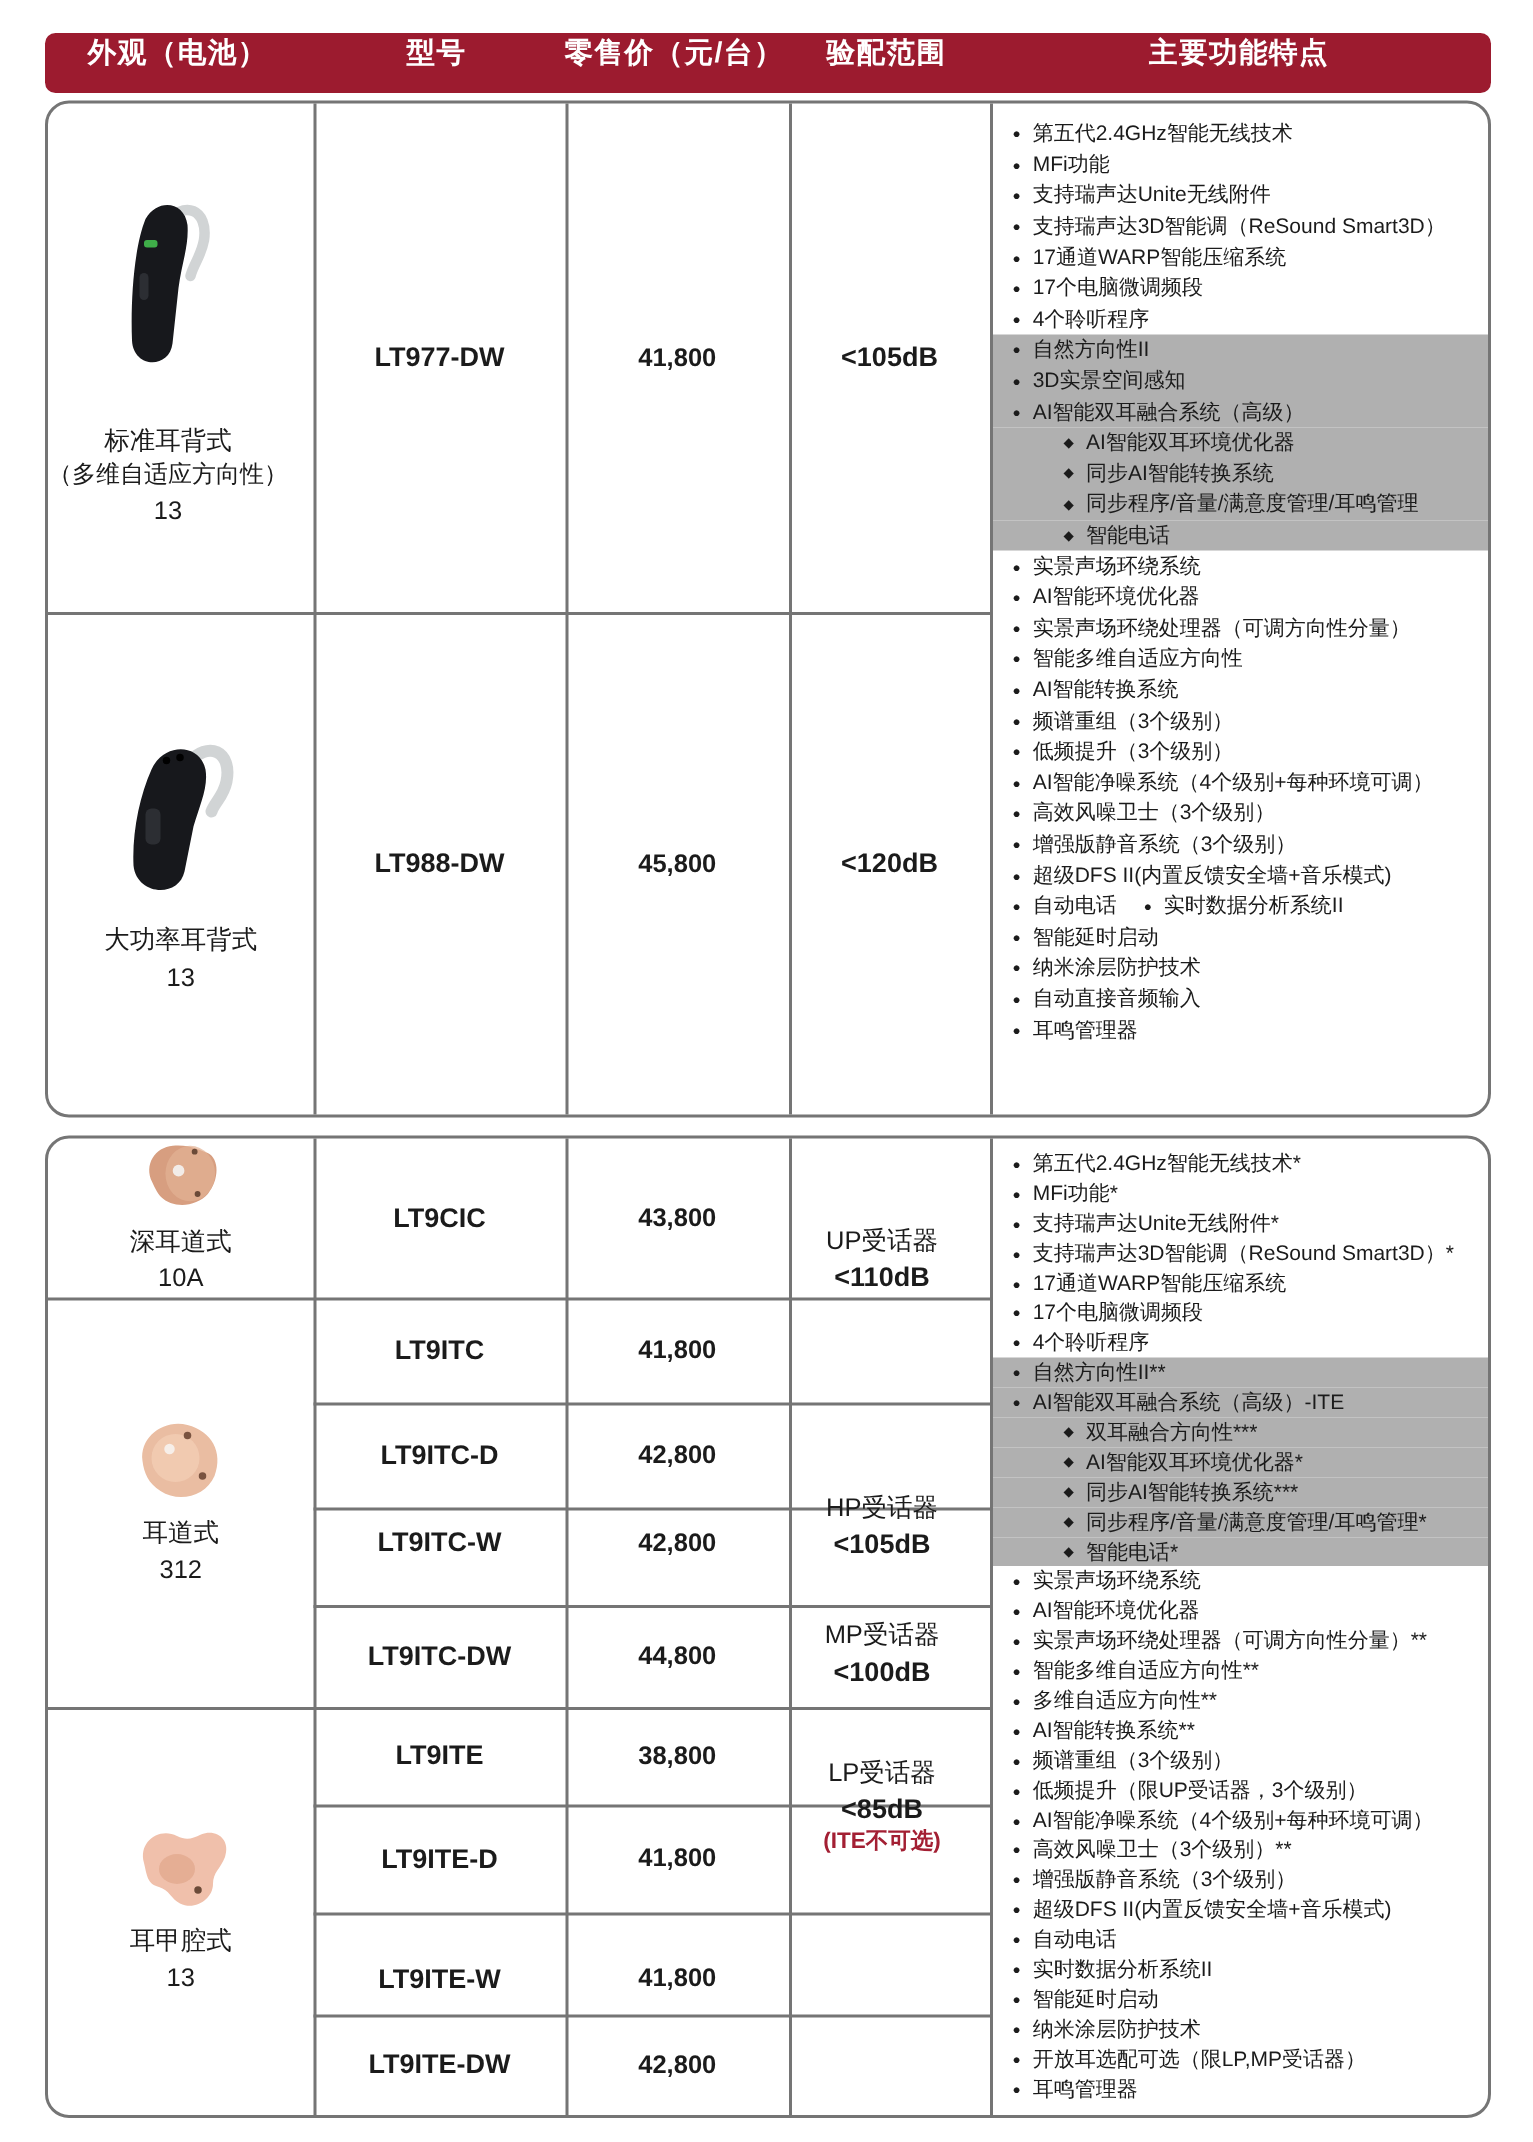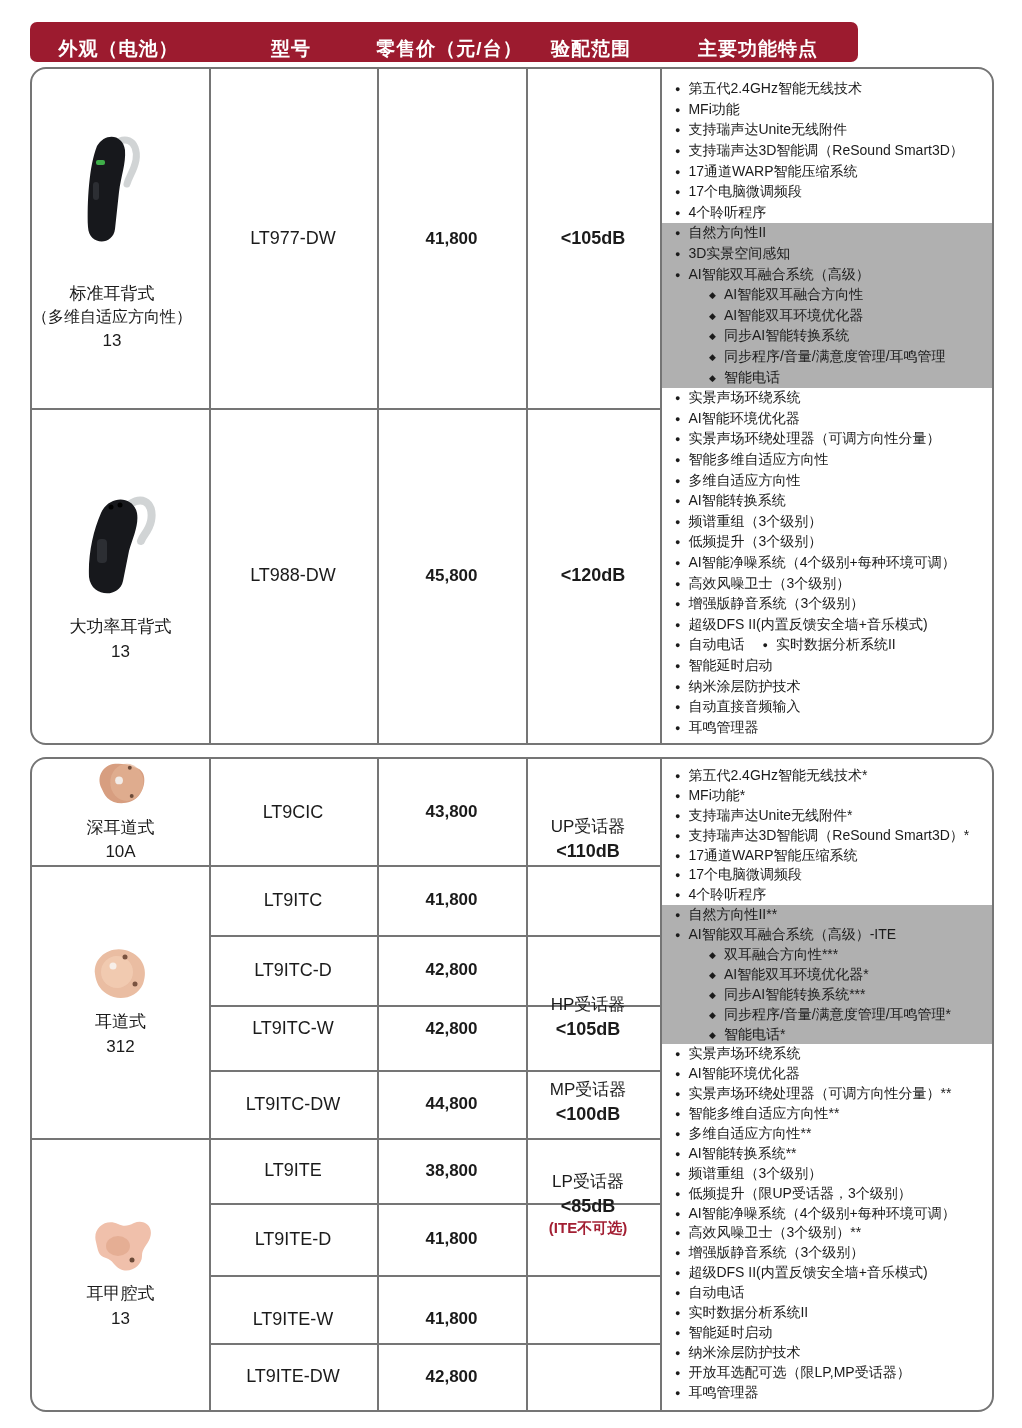--- a/index.html
+++ b/index.html
@@ -5,22 +5,22 @@
   :root{
     --header-bg:#9c1b2f; --highlight:#b0b0b0; --note-red:#a31f33;
     --line:#757575; --text:#1b1b1b;
   }
   *{box-sizing:border-box}
   body{width:1022px;height:1428px;margin:0;background:#fff;
        font-family:"Liberation Sans","DejaVu Sans",sans-serif;color:var(--text)}
   .page{position:relative;width:1022px;height:1428px;overflow:hidden}
 
   
-  .header-bar{position:absolute;left:30px;top:22px;width:828px;height:40px;
-    background:var(--header-bg);border-radius:7px;display:flex;align-items:flex-end}
+  .header-bar{position:absolute;left:30px;top:22px;width:964px;height:40px;
+    background:var(--header-bg);border-radius:7px;display:flex;align-items:flex-start}
   .hcell{display:flex;justify-content:center;align-items:center;color:#fff;
     font-weight:bold;font-size:19px;letter-spacing:1px}
   .hc1{width:177px}.hc2{width:168px}.hc3{width:149px}.hc4{width:134px}.hc5{flex:1}
 
   
   .tbl{position:absolute;left:30px;width:964px;border:2px solid var(--line);
     border-radius:16px;background:#fff}
   .tbl1{top:67px;height:678px}
   .tbl2{top:757px;height:655px}
   .vline{position:absolute;top:0;bottom:0;width:1.5px;background:var(--line)}
@@ -34,21 +34,21 @@
 
   .cell{position:absolute;display:flex;flex-direction:column;align-items:center;
     justify-content:center;text-align:center}
   .style-name{font-size:17px;line-height:1.45;margin-top:8px}
   .style-note{font-size:16px;line-height:1.4}
   .style-note:empty{display:none}
   .battery{font-size:17px;line-height:1.45}
 
   .t1-app1{left:0;top:0;width:160px;height:339px}
   .t1-app2{left:0;top:339px;width:177px;height:335px}
-  .mcell{left:177px;width:168px;font-weight:normal;font-size:18px}
+  .mcell{left:177px;width:168px;font-weight:bold;font-size:18px}
   .pcell{left:345px;width:149px;font-weight:bold;font-size:17px}
   .rcell{left:494px;width:134px;font-weight:bold;font-size:18px}
   .t1-r1{top:0;height:339px}.t1-r2{top:339px;height:335px}
 
   
   .gA{left:0;top:0;width:177px;height:106px}
   .gB{left:0;top:106px;width:177px;height:273px}
   .gC{left:0;top:379px;width:177px;height:272px}
 
   
@@ -178,24 +178,20 @@
         <div class="fl hl">
           <span class="txt">3D实景空间感知</span>
 
         </div>
 
         <div class="fl hl">
           <span class="txt">AI智能双耳融合系统（高级）</span>
 
         </div>
 
-        <div class="fl hl sub">
-          <span class="txt">AI智能双耳融合方向性</span>
-
-        </div>
 
         <div class="fl hl sub">
           <span class="txt">AI智能双耳环境优化器</span>
 
         </div>
 
         <div class="fl hl sub">
           <span class="txt">同步AI智能转换系统</span>
 
         </div>
@@ -223,24 +219,20 @@
         <div class="fl">
           <span class="txt">实景声场环绕处理器（可调方向性分量）</span>
 
         </div>
 
         <div class="fl">
           <span class="txt">智能多维自适应方向性</span>
 
         </div>
 
-        <div class="fl">
-          <span class="txt">多维自适应方向性</span>
-
-        </div>
 
         <div class="fl">
           <span class="txt">AI智能转换系统</span>
 
         </div>
 
         <div class="fl">
           <span class="txt">频谱重组（3个级别）</span>
 
         </div>

